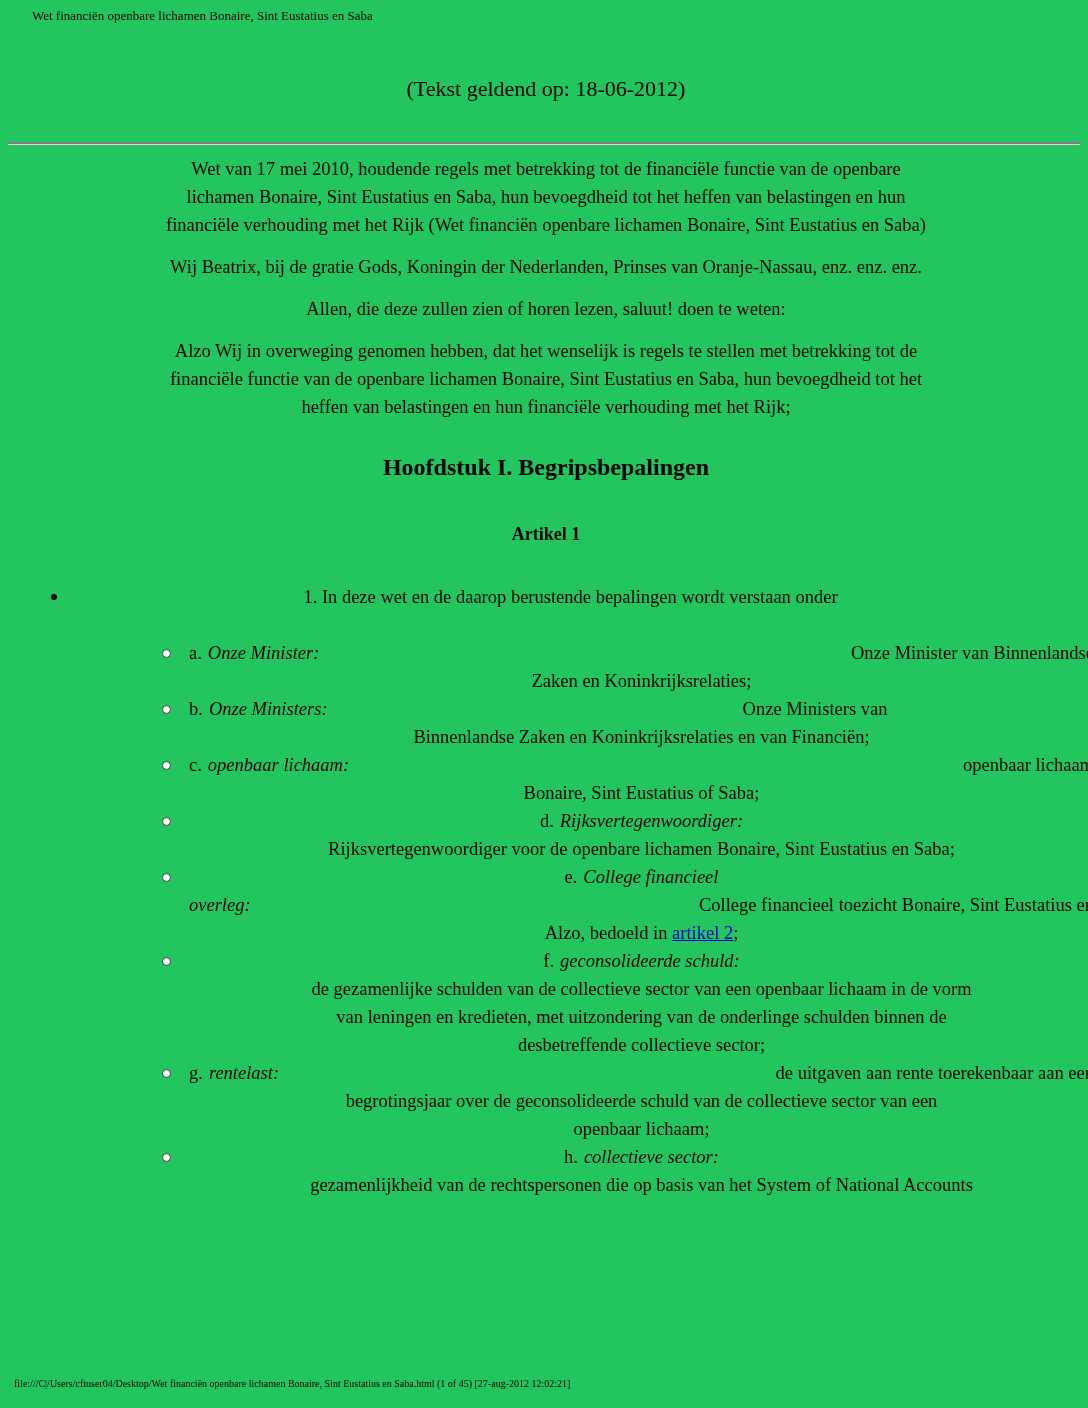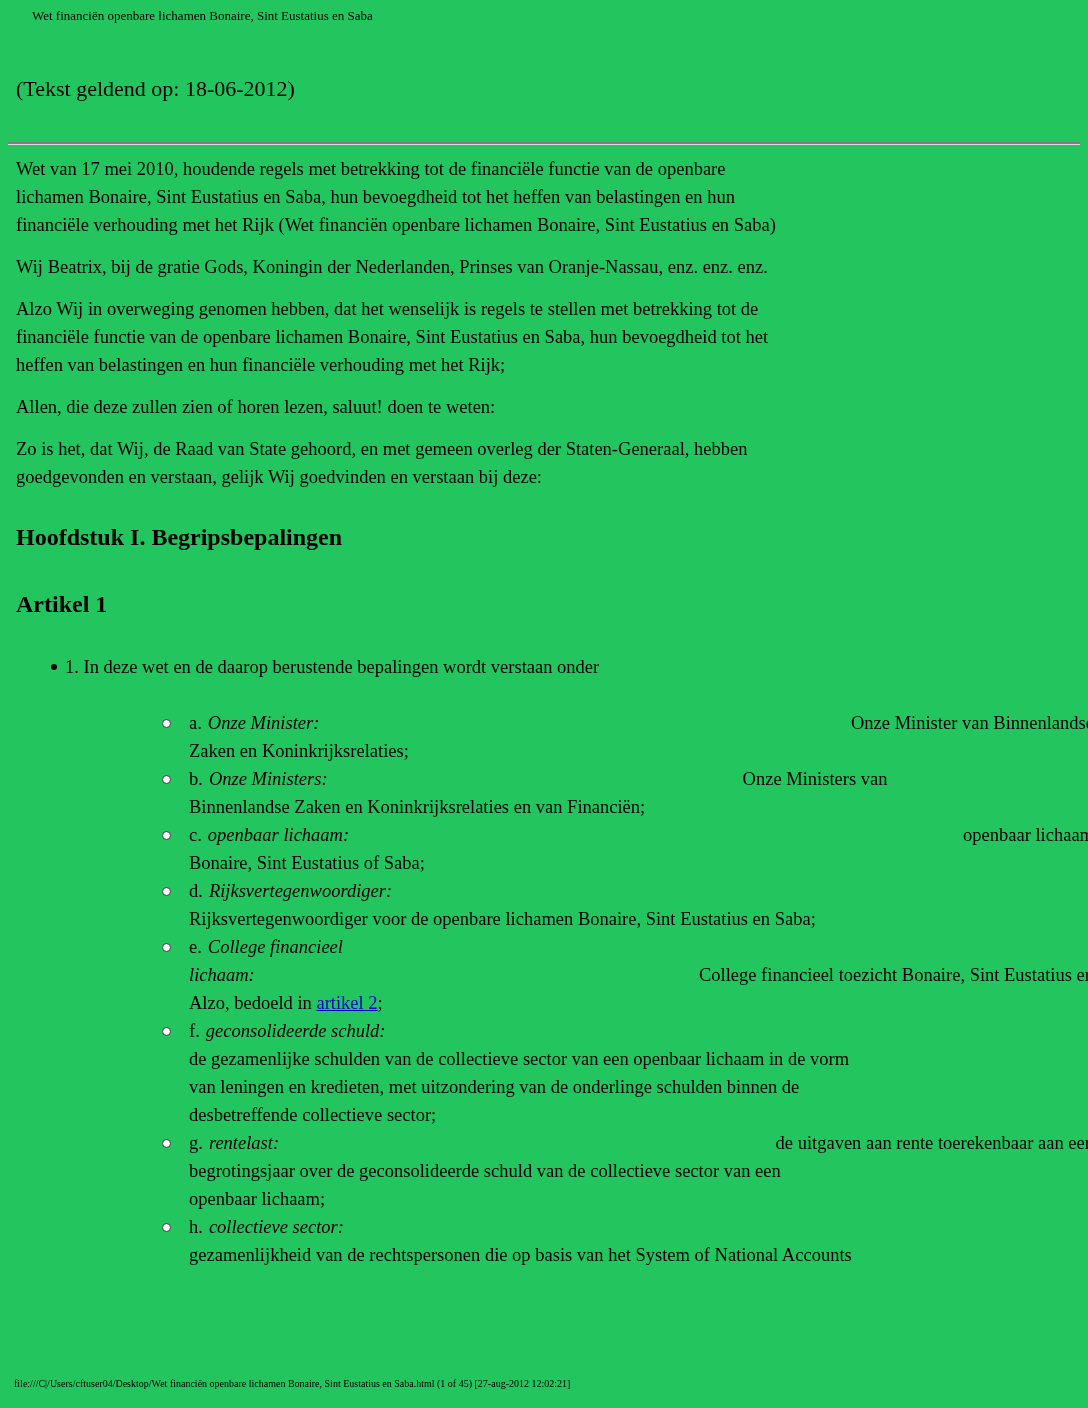--- a/index.html
+++ b/index.html
@@ -6,28 +6,28 @@
   .page{
     position:relative;
     width:1088px;height:1408px;
     background:#22c55e;color:#000000;
     font-family:Liberation Serif, serif;
     font-size:18.5px;line-height:28px;
     overflow:hidden;
   }
   .print-header{position:absolute;top:8px;left:32px;font-size:13px;line-height:16px;}
   .print-footer{position:absolute;top:1376px;left:14px;font-size:10px;line-height:16px;white-space:nowrap;}
-  .main{position:absolute;top:0;left:16px;width:1060px;}
+  .main{position:absolute;top:0;left:16px;width:1060px;text-align:center;}
   .doc-date{margin:76px 0 0 0;font-size:22px;line-height:26px;font-weight:normal;}
   .rule{margin:40px 0 0 -8px;border:none;height:2px;width:1072px;
         background:#7d7d7d;border-bottom:1px solid #dcdcdc;}
   .para{margin:14px 0 0 0;white-space:pre-line;}
   .para.first{margin-top:10px;}
   .chapter-h{font-size:24px;line-height:32px;margin:30px 0 0 0;font-weight:bold;}
-  .article-h{font-size:24px;line-height:30px;margin:36px 0 0 0;font-weight:bold;}
+  .article-h{font-size:18px;line-height:30px;margin:36px 0 0 0;font-weight:bold;}
   .list1{margin:34px 0 0 0;padding:0;list-style:none;}
   .item1{position:relative;padding-left:49px;}
   .disc-marker{position:absolute;left:35px;top:11px;width:6px;height:6px;border-radius:50%;background:#000;}
   .list2{margin:28px 0 0 0;padding:0;list-style:none;}
   .sub-item{position:relative;padding-left:124px;width:905px;box-sizing:content-box;}
   .circle-marker{position:absolute;left:97px;top:10px;width:7px;height:7px;
                  border:1.6px solid #3a3a3a;border-radius:50%;background:#fff;}
   .fline{display:flex;justify-content:space-between;}
   .fline > span{white-space:nowrap;}
   .bline{display:flex;}
@@ -48,26 +48,24 @@
   <div class="main">
 
     <div class="doc-date">(Tekst geldend op: 18-06-2012)</div>
 
     <hr class="rule">
 
     <p class="para first">Wet van 17 mei 2010, houdende regels met betrekking tot de financiële functie van de openbare
 lichamen Bonaire, Sint Eustatius en Saba, hun bevoegdheid tot het heffen van belastingen en hun
 financiële verhouding met het Rijk (Wet financiën openbare lichamen Bonaire, Sint Eustatius en Saba)</p>
     <p class="para">Wij Beatrix, bij de gratie Gods, Koningin der Nederlanden, Prinses van Oranje-Nassau, enz. enz. enz.</p>
+    <p class="para">Allen, die deze zullen zien of horen lezen, saluut! doen te weten:</p>
     <p class="para">Alzo Wij in overweging genomen hebben, dat het wenselijk is regels te stellen met betrekking tot de
 financiële functie van de openbare lichamen Bonaire, Sint Eustatius en Saba, hun bevoegdheid tot het
 heffen van belastingen en hun financiële verhouding met het Rijk;</p>
-    <p class="para">Allen, die deze zullen zien of horen lezen, saluut! doen te weten:</p>
-    <p class="para">Zo is het, dat Wij, de Raad van State gehoord, en met gemeen overleg der Staten-Generaal, hebben
-goedgevonden en verstaan, gelijk Wij goedvinden en verstaan bij deze:</p>
 
     <h2 class="chapter-h">Hoofdstuk I. Begripsbepalingen</h2>
     <h3 class="article-h">Artikel 1</h3>
 
     <ul class="list1">
       <li class="item1">
         <span class="disc-marker"></span>
         <span>1. In deze wet en de daarop berustende bepalingen wordt verstaan onder</span>
 
         <ul class="list2">
@@ -107,21 +105,21 @@
             </div>
             <div class="rest nowrap">Rijksvertegenwoordiger voor de openbare lichamen Bonaire, Sint Eustatius en Saba;</div>
           </li>
 
           <li class="sub-item">
             <span class="circle-marker"></span>
             <div>
               <span class="letter">e.</span><span class="term">College financieel</span>
             </div>
             <div class="fline">
-              <span class="term">lichaam:</span>
+              <span class="term">overleg:</span>
               <span>College financieel toezicht Bonaire, Sint Eustatius en</span>
             </div>
             <div>
               <span>Alzo, bedoeld in </span><a class="artlink" href="#">artikel 2</a><span>;</span>
             </div>
           </li>
 
           <li class="sub-item">
             <span class="circle-marker"></span>
             <div>

